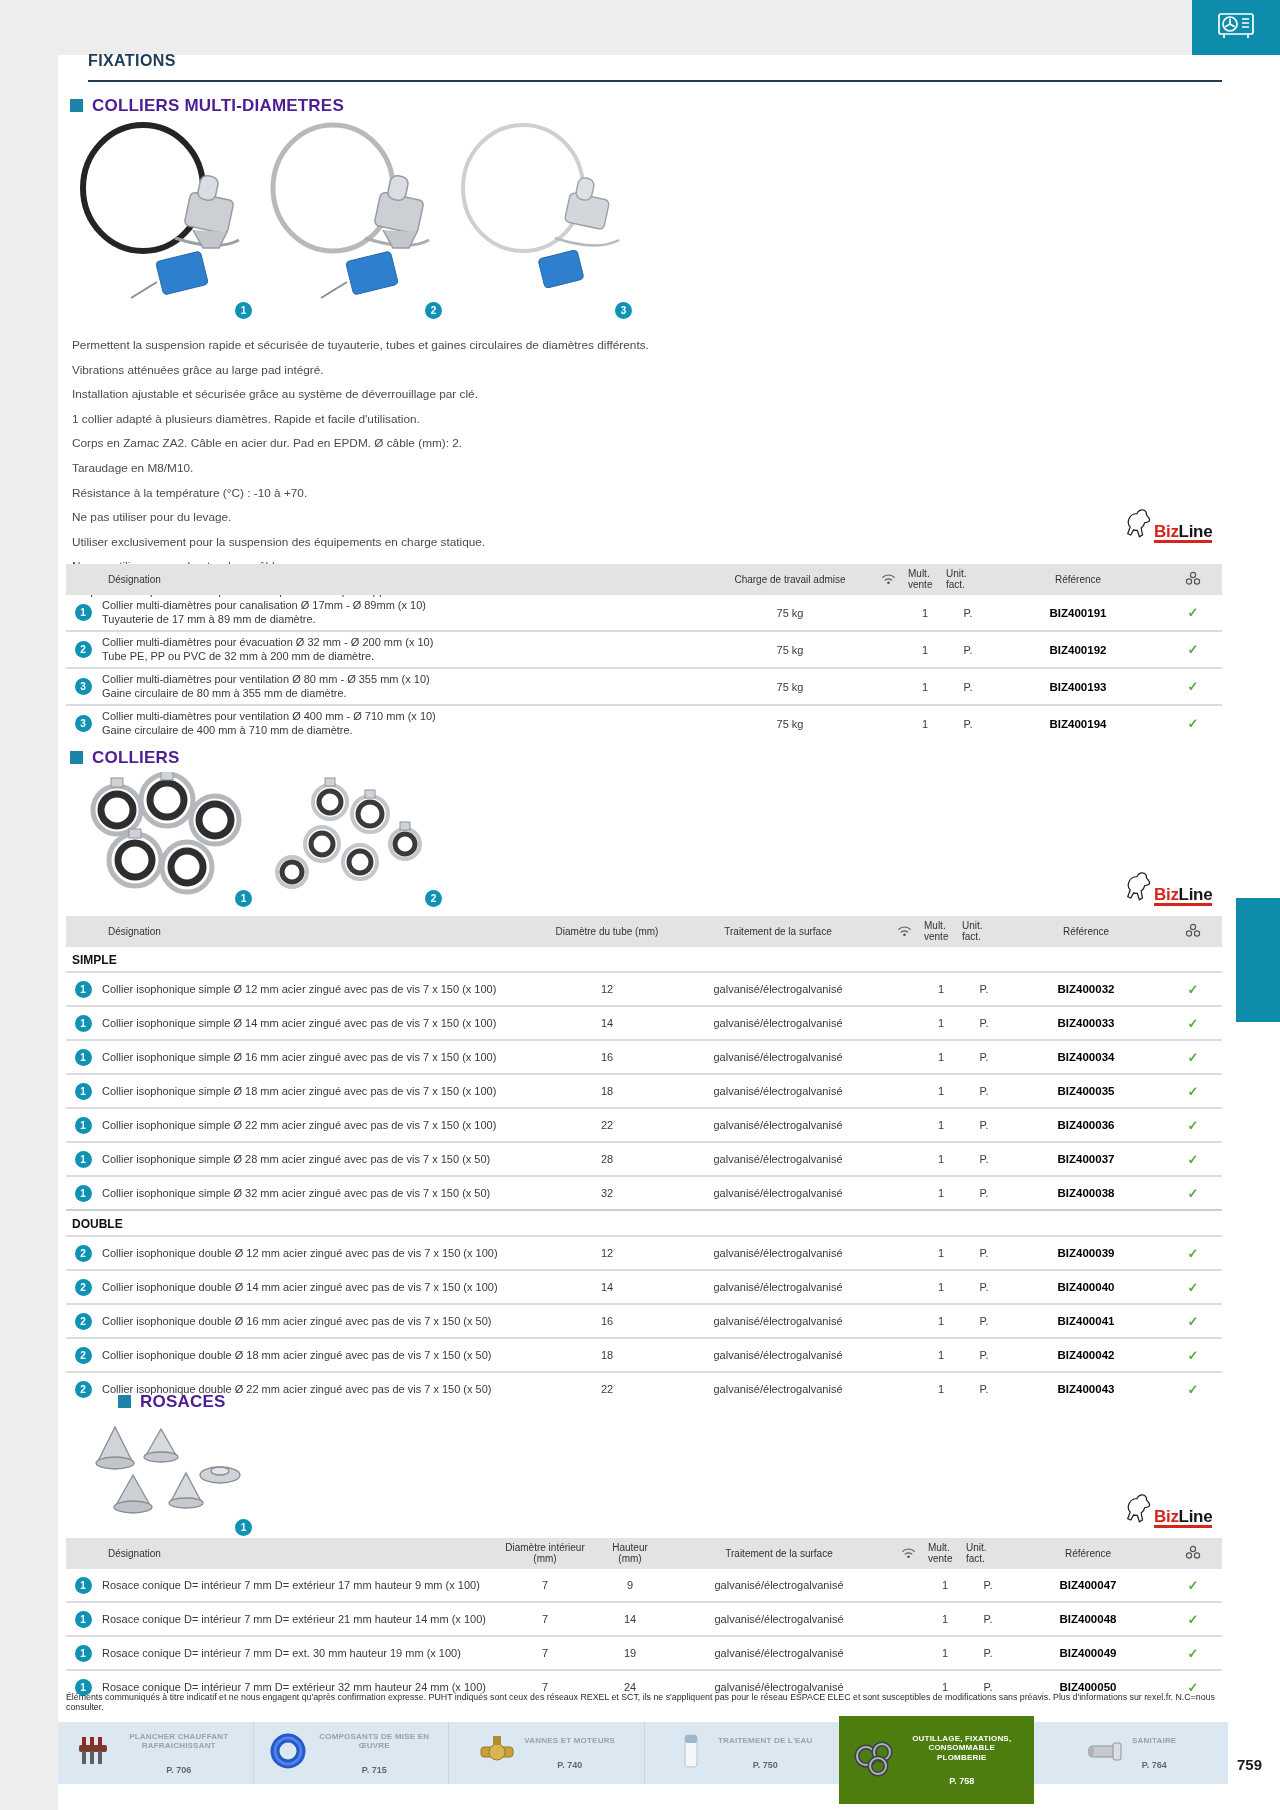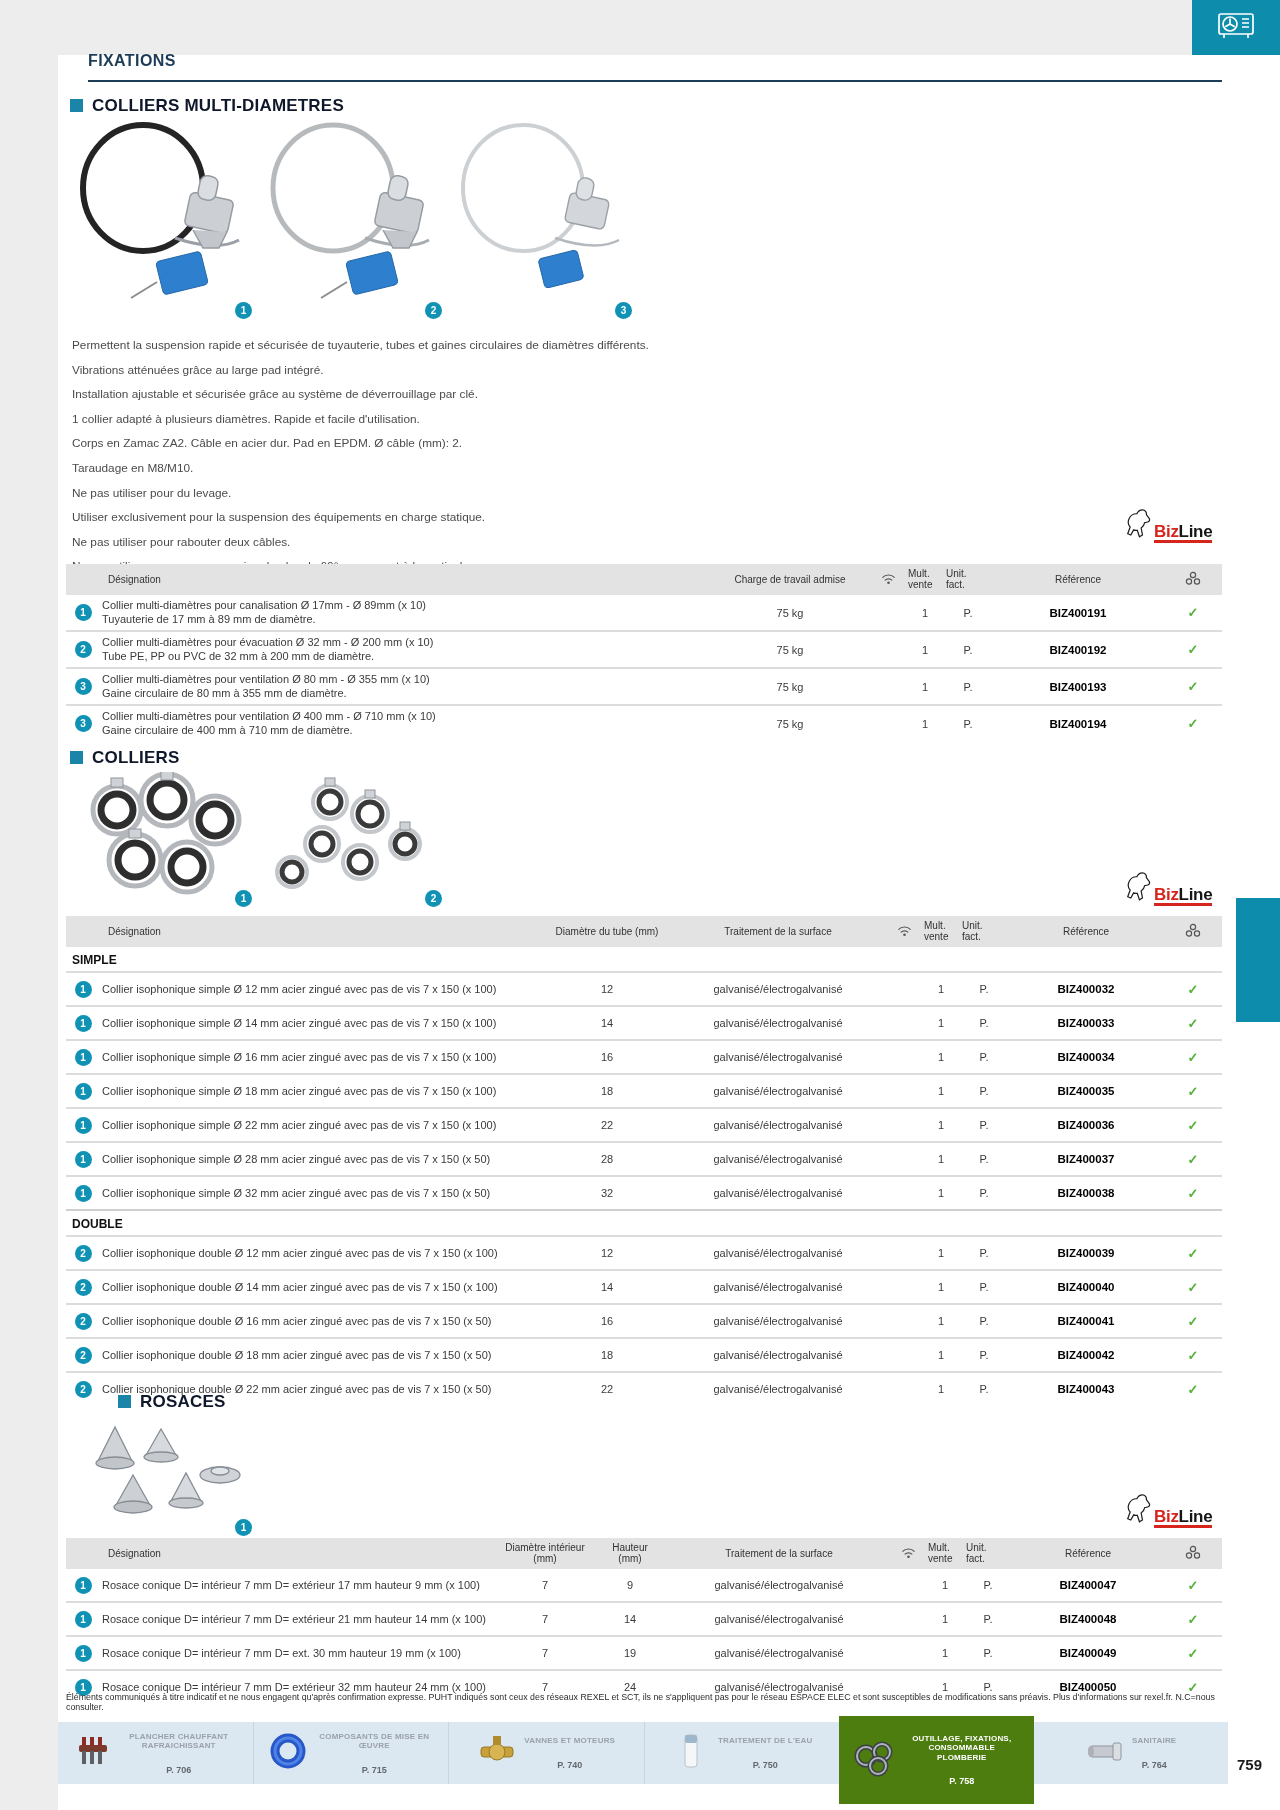--- a/index.html
+++ b/index.html
@@ -9,21 +9,21 @@
   .strip-left{position:absolute;left:0;top:0;width:58px;height:1810px;background:#ededed;}
   .strip-top{position:absolute;left:0;top:0;width:1192px;height:55px;background:#ededed;}
   .tab-top{position:absolute;left:1192px;top:0;width:88px;height:55px;background:#0e8cac;display:flex;align-items:center;justify-content:center;}
   .tab-side{position:absolute;left:1236px;top:898px;width:44px;height:124px;background:#0e8cac;}
 
   .page-title{position:absolute;left:88px;top:52px;margin:0;font-size:16px;font-weight:bold;color:#1d3c58;letter-spacing:.4px;}
   .title-rule{position:absolute;left:88px;top:80px;width:1134px;border-bottom:2px solid #1d3c58;}
 
   .section-title{position:absolute;display:flex;align-items:flex-start;gap:9px;}
   .section-title .sq{width:13px;height:13px;background:#1a85a8;margin-top:3px;}
-  .section-title h2{margin:0;font-size:17px;font-weight:bold;color:#0f172a;letter-spacing:.2px;}
+  .section-title h2{margin:0;font-size:17px;font-weight:bold;color:#4c1d95;letter-spacing:.2px;}
 
   .img-block{position:absolute;}
   .img-block .badge{position:absolute;}
 
   .desc{position:absolute;left:66px;top:330px;width:980px;}
   .desc p{margin:6px;font-size:11.8px;line-height:18.6px;color:#4b4b4b;}
 
   .bizline{position:absolute;width:96px;display:flex;align-items:flex-end;gap:2px;}
   .bl-text{line-height:14px;}
   .bl-words{font-size:17px;font-weight:bold;letter-spacing:-.3px;}
@@ -118,20 +118,21 @@
     <span class="badge" style="left:540px;top:186px;">3</span>
   </div>
 
   <div class="desc">
     <p>Permettent la suspension rapide et sécurisée de tuyauterie, tubes et gaines circulaires de diamètres différents.</p>
     <p>Vibrations atténuées grâce au large pad intégré.</p>
     <p>Installation ajustable et sécurisée grâce au système de déverrouillage par clé.</p>
     <p>1 collier adapté à plusieurs diamètres. Rapide et facile d'utilisation.</p>
     <p>Corps en Zamac ZA2. Câble en acier dur. Pad en EPDM. Ø câble (mm): 2.</p>
     <p>Taraudage en M8/M10.</p>
+    <p>Résistance à la température (°C) : -10 à +70.</p>
     <p>Ne pas utiliser pour du levage.</p>
     <p>Utiliser exclusivement pour la suspension des équipements en charge statique.</p>
     <p>Ne pas utiliser pour rabouter deux câbles.</p>
     <p>Ne pas utiliser pour une suspension de plus de 60° par rapport à la verticale.</p>
   </div>
 
   <div class="bizline" style="left:1126px;top:505px;">
     <span>
       <svg width="26" height="34" viewBox="0 0 30 36">
         <path d="M19 4 c3 0 5 2.5 4.5 5.5 l3 4 c1.5 2 .5 4 -1.5 4.5 l-3.5 .8 c-.5 3 -2 5 -4 6.2 l1.5 8 l-3.5 2 l-2.5 -7.5 c-1.5 .3 -3 .2 -4.2 -.4 l-3.3 6 l-3.5 -1.5 l2.8 -7.8 c-2.3 -2.6 -2.8 -6.8 -1 -10.2 c1.8 -3.4 5.2 -5.3 8.7 -5.1 c1.2 -2.7 3.5 -4.5 6.5 -4.5 z" fill="#fff" stroke="#1d1d1b" stroke-width="1.4"></path>

